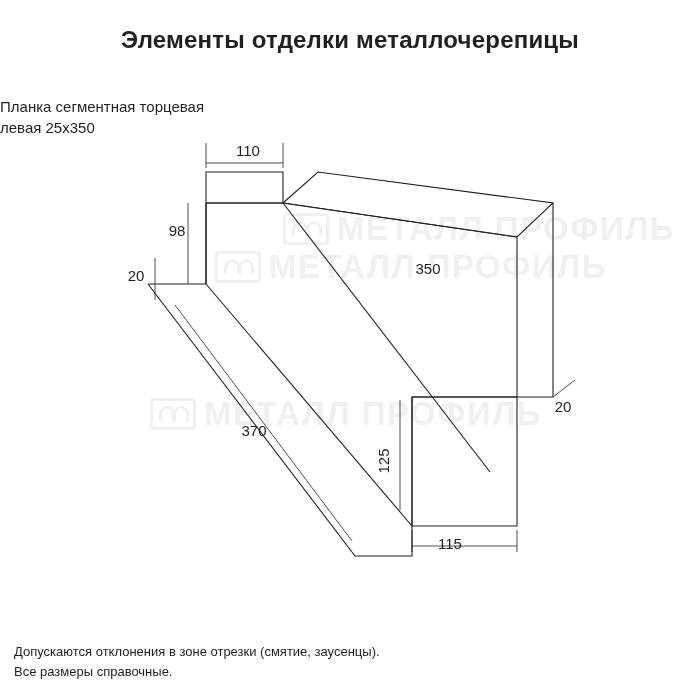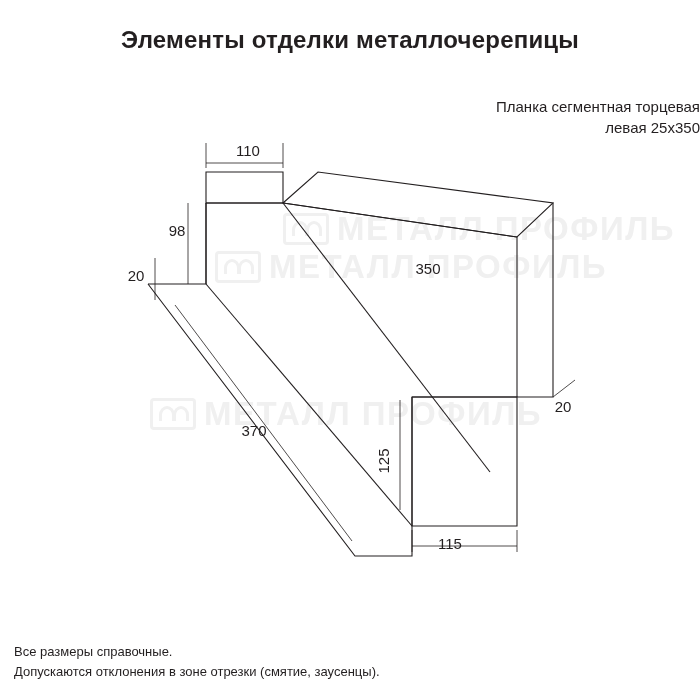--- a/index.html
+++ b/index.html
@@ -29,21 +29,21 @@
     font-size: 24px;
     font-weight: bold;
     letter-spacing: 0.2px;
     color: #231f20;
   }
   .subtitle {
     position: absolute;
     top: 96px;
     left: 0;
     width: 700px;
-    text-align: right;
+    text-align: left;
     font-size: 15px;
     line-height: 21px;
     color: #231f20;
   }
   .drawing {
     position: absolute;
     top: 0;
     left: 0;
     width: 700px;
     height: 700px;
@@ -199,17 +199,17 @@
     <text class="dim-text" text-anchor="middle" x="177" y="236">98</text>
     <text class="dim-text" text-anchor="middle" x="136" y="281">20</text>
     <text class="dim-text" text-anchor="middle" x="428" y="274">350</text>
     <text class="dim-text" text-anchor="middle" x="563" y="412">20</text>
     <text class="dim-text" text-anchor="middle" x="254" y="436">370</text>
     <text class="dim-text" text-anchor="middle" x="389" y="461" transform="rotate(-90 389 461)">125</text>
     <text class="dim-text" text-anchor="middle" x="450" y="549">115</text>
   </svg>
 
   <div class="footnotes">
+    <div>Допускаются отклонения в зоне отрезки (смятие, заусенцы).</div>
     <div>Все размеры справочные.</div>
-    <div>Допускаются отклонения в зоне отрезки (смятие, заусенцы).</div>
   </div>
 
 </div>
 
 </body></html>

